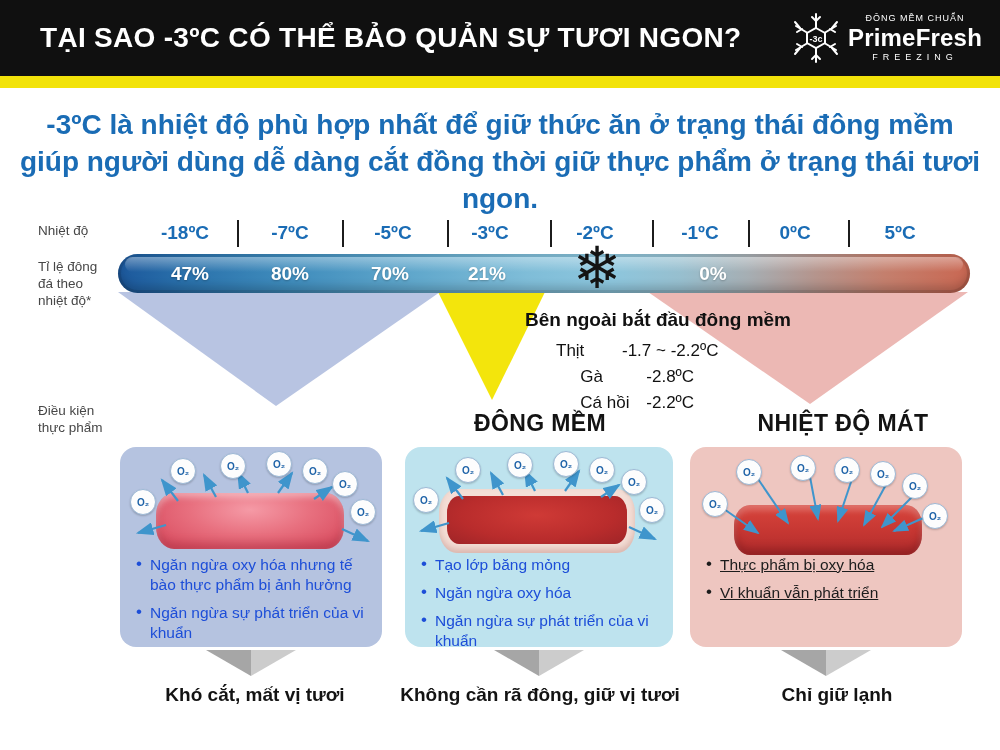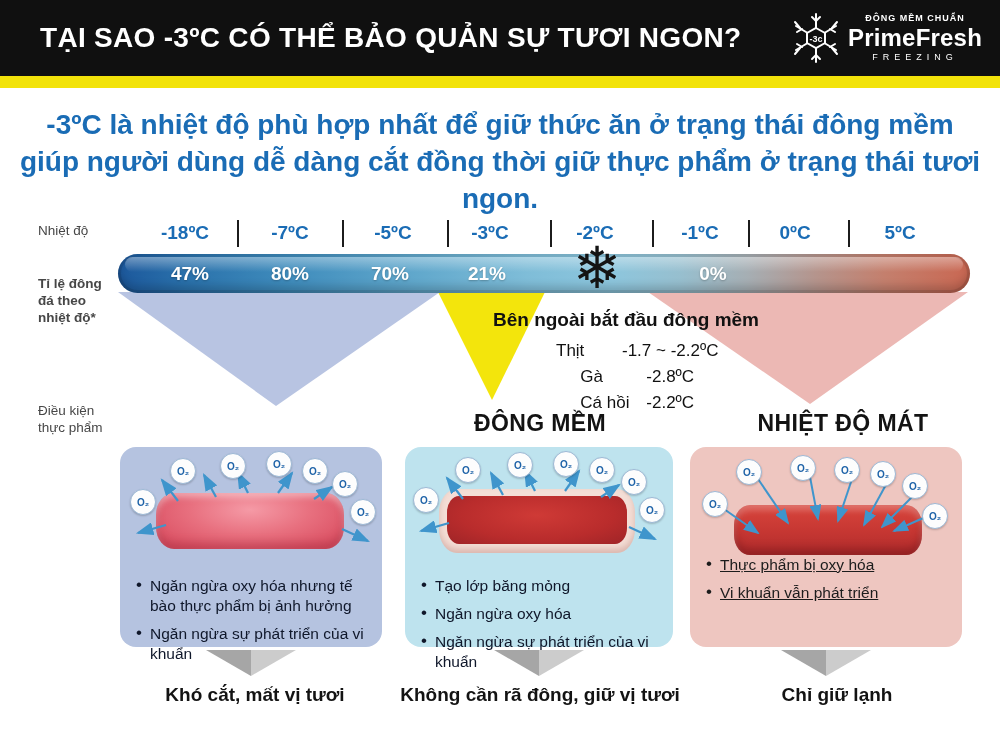--- a/index.html
+++ b/index.html
@@ -5,53 +5,53 @@
   html,body{margin:0;padding:0;background:#ffffff;}
   .stage{position:relative;width:1000px;height:750px;background:#ffffff;overflow:hidden;
          font-family:"Liberation Sans", sans-serif;}
 
   
   .header{position:absolute;left:0;top:0;width:1000px;height:76px;background:#101010;}
   .header-title{position:absolute;left:40px;top:0;line-height:76px;font-size:28px;font-weight:bold;
                 color:#ffffff;letter-spacing:.3px;white-space:nowrap;}
   .logo{position:absolute;right:18px;top:9px;height:58px;display:flex;align-items:center;gap:9px;color:#ffffff;}
   .logo-text{display:flex;flex-direction:column;align-items:center;line-height:1;}
-  .logo-tagline{font-size:9px;font-weight:bold;letter-spacing:1px;margin-bottom:3px;}
+  .logo-tagline{font-size:9px;font-weight:normal;letter-spacing:1px;margin-bottom:3px;}
   .logo-brand{font-size:24px;font-weight:bold;letter-spacing:.2px;}
   .logo-sub{font-size:9px;letter-spacing:5px;margin-top:3px;}
   .yellow-band{position:absolute;left:0;top:76px;width:1000px;height:12px;background:#f2e30a;}
 
   
   .intro{position:absolute;left:0;top:106px;width:1000px;text-align:center;color:#1a6cb5;
          font-size:28px;font-weight:bold;line-height:37px;}
 
   
   .side-label{position:absolute;left:38px;color:#474747;font-size:13.5px;line-height:17px;white-space:pre-line;}
   .lbl-temp{top:222px;}
-  .lbl-ratio{top:275px;font-weight:bold;}
+  .lbl-ratio{top:258px;}
   .lbl-cond{top:402px;}
   .temp-label{position:absolute;top:222px;transform:translateX(-50%);font-size:19px;font-weight:bold;
               color:#1a6cb5;white-space:nowrap;z-index:2;}
   .tick{position:absolute;top:220px;width:2px;height:27px;background:#1c1c1c;z-index:2;}
   .bar{position:absolute;left:118px;top:254px;width:852px;height:39px;border-radius:20px;z-index:1;
        background:linear-gradient(90deg,#1c589c 0%,#2a71ab 8%,#3f8cbc 20%,#61a8cc 35%,#7fbdd8 48%,
                   #8dc6dd 58%,#97bfcf 66%,#a6aeb3 74%,#b5948c 82%,#c47f6d 90%,#c96752 100%);
        box-shadow:inset 0 0 0 3px rgba(0,0,0,.10), inset 0 -7px 9px rgba(0,0,0,.18);}
   .bar::after{content:"";position:absolute;left:7px;right:7px;top:3px;height:15px;border-radius:10px;
               background:linear-gradient(180deg,rgba(255,255,255,.38),rgba(255,255,255,0));}
   .pct{position:absolute;top:50%;transform:translate(-50%,-50%);color:#ffffff;font-size:19px;
        font-weight:bold;text-shadow:0 1px 2px rgba(0,0,0,.25);z-index:2;}
   .big-snowflake{position:absolute;left:597px;top:238px;transform:translateX(-50%);font-size:58px;
                  line-height:60px;color:#141414;z-index:3;}
 
   
   .funnels{position:absolute;left:0;top:292px;z-index:0;}
 
   
-  .softnote-title{position:absolute;left:461px;top:309px;width:330px;text-align:center;z-index:2;
+  .softnote-title{position:absolute;left:461px;top:309px;width:330px;text-align:right;z-index:2;
                   font-size:19px;font-weight:bold;color:#111111;}
   .softnote-table{position:absolute;left:556px;top:338px;z-index:2;font-size:17px;color:#111111;}
   .softnote-row{display:flex;line-height:26px;justify-content:center;}
   .softnote-label{width:66px;}
   .softnote-value{white-space:nowrap;}
 
   
   .col-heading{position:absolute;top:410px;transform:translateX(-50%);white-space:nowrap;
                font-size:23px;font-weight:bold;color:#131313;letter-spacing:.4px;z-index:2;}
 
@@ -70,21 +70,21 @@
                background:radial-gradient(ellipse at 50% 40%,#cf3a36 0%,#b92c2c 60%,#9e2427 100%);}
   .meat3{left:44px;top:58px;width:188px;height:50px;border-radius:16px/20px;
          background:linear-gradient(180deg,#d8453c 0%,#c53632 55%,#b02c2c 100%);
          box-shadow:inset 0 5px 6px rgba(255,255,255,.25), inset 0 -6px 8px rgba(100,15,20,.4);}
   .oxy-svg{position:absolute;left:0;top:0;width:100%;height:135px;z-index:2;}
   .o2{position:absolute;width:24px;height:24px;border-radius:50%;background:#fdfdfd;z-index:3;
       border:1.5px solid #9db9d6;color:#1f63a8;font-size:10px;font-weight:bold;
       display:flex;align-items:center;justify-content:center;box-shadow:0 1px 2px rgba(0,0,0,.2);}
   .card ul{position:absolute;left:16px;right:6px;top:108px;margin:0;padding:0;list-style:none;
            font-size:15.5px;line-height:20px;}
-  .card1 ul,.card2 ul{color:#0f172a;margin-top:21px;}
+  .card1 ul,.card2 ul{color:#1d4ed8;}
   .card3 ul{color:#1c1c1c;text-decoration:underline;}
   .card li{position:relative;padding-left:14px;margin-bottom:8px;}
   .card li::before{content:"\2022";position:absolute;left:0;top:-1px;font-size:17px;}
 
   
   .chevron{position:absolute;top:650px;z-index:1;}
   .conclusion{position:absolute;top:684px;transform:translateX(-50%);white-space:nowrap;
               font-size:19px;font-weight:bold;color:#131313;}
   .footnote{position:absolute;left:40px;top:717px;font-size:15px;color:#161616;}
 </style>

